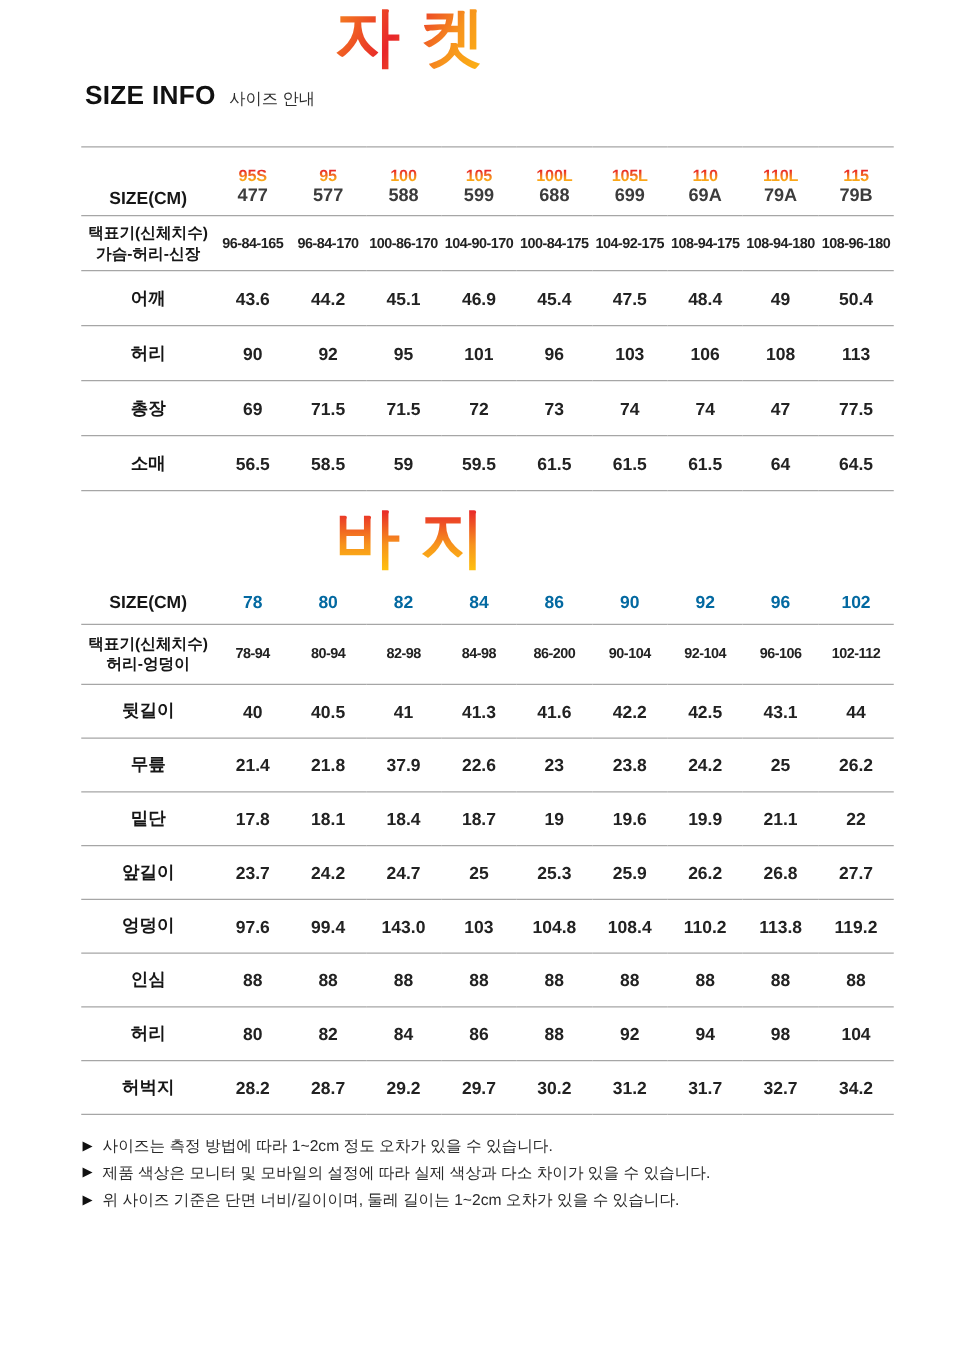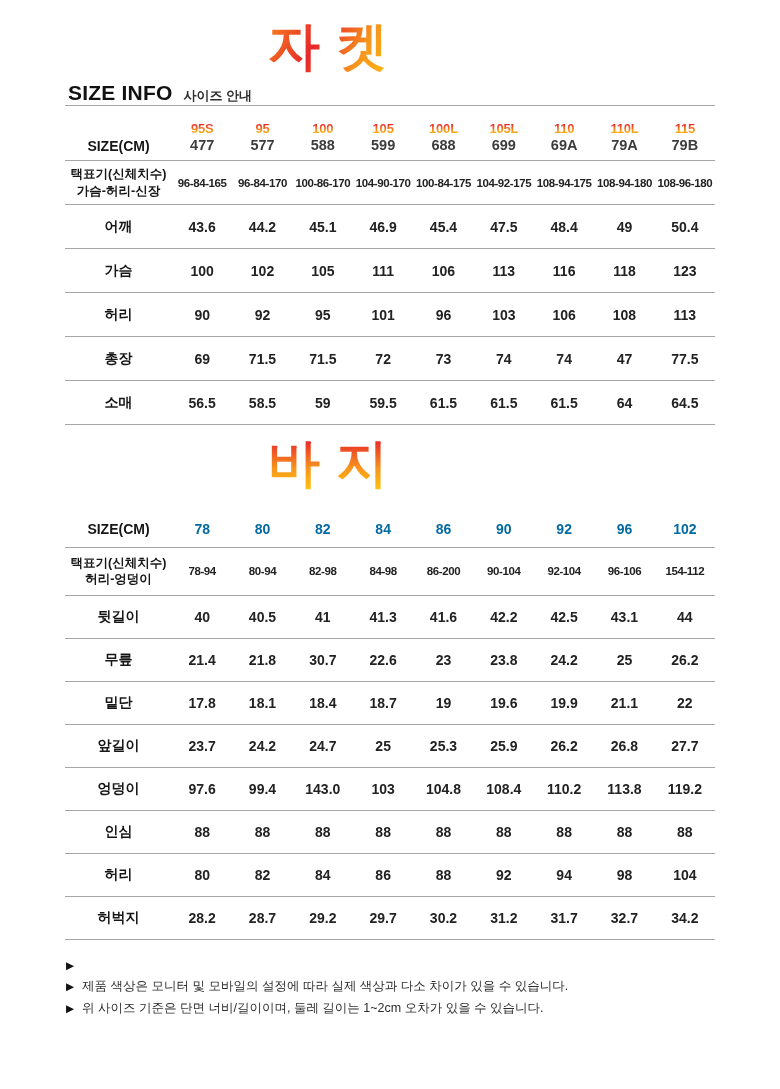--- a/index.html
+++ b/index.html
@@ -2,21 +2,21 @@
 <html style="--gradient-red: #e8262a; --gradient-orange: #f7941d; --gradient-yellow: #ffc20e; --line-gray: #a6a6a6; --text-dark: #1b1b1b;"><head>
 <meta charset="utf-8">
 <style>
   * { margin:0; padding:0; box-sizing:border-box; }
   html,body { background:#ffffff; }
   body {
     width:780px; height:1089px; overflow:hidden;
     font-family:"Liberation Sans","DejaVu Sans",sans-serif;
     color:#1b1b1b;
   }
-  .page { width:656px; padding-top:18px; }
+  .page { width:656px; padding-top:2px; }
 
   
   .title-wrap { text-align:center; }
   .big-title {
     display:inline-block;
     font-size:52px; font-weight:800; line-height:1.1;
     letter-spacing:16px; padding-left:16px;
     -webkit-background-clip:text; background-clip:text; color:transparent;
   }
   .jacket-grad {
@@ -25,26 +25,26 @@
       var(--gradient-red,#e8262a) 42%,
       var(--gradient-orange,#f7941d) 70%,
       var(--gradient-yellow,#ffc20e) 98%);
   }
   .pants-grad {
     background-image:linear-gradient(180deg,
       var(--gradient-red,#e8262a) 8%,
       var(--gradient-orange,#f7941d) 58%,
       var(--gradient-yellow,#ffc20e) 95%);
   }
-  .pants-title-wrap { margin-top:10px; margin-bottom:18px; }
-
-  
-  .section-header { margin:6px 0 0 68px; display:flex; align-items:baseline; gap:11px; }
+  .pants-title-wrap { margin-top:10px; margin-bottom:2px; }
+
+  
+  .section-header { margin:6px 0 28px 68px; display:flex; align-items:baseline; gap:11px; }
   .si-title { font-size:21px; font-weight:800; color:#111; letter-spacing:0.2px; }
-  .si-sub   { font-size:13px; font-weight:700; color:#2f2f2f; }
+  .si-sub   { font-size:13px; font-weight:400; color:#2f2f2f; }
 
   
   .size-table {
     width:650px; margin-left:65px;
     border-collapse:collapse; table-layout:fixed;
     border-bottom:1px solid var(--line-gray,#a6a6a6);
   }
   .size-table tr { border-top:1px solid var(--line-gray,#a6a6a6); }
   .size-table.pants tr:first-child { border-top:none; }
 
@@ -177,34 +177,20 @@
           <td class="value-cell">45.1</td>
           <td class="value-cell">46.9</td>
           <td class="value-cell">45.4</td>
           <td class="value-cell">47.5</td>
           <td class="value-cell">48.4</td>
           <td class="value-cell">49</td>
           <td class="value-cell">50.4</td>
         </tr>
         <tr class="data-row">
           <th class="label-cell">
-            <div class="lab-line">가슴</div>
-          </th>
-          <td class="value-cell">100</td>
-          <td class="value-cell">102</td>
-          <td class="value-cell">105</td>
-          <td class="value-cell">111</td>
-          <td class="value-cell">106</td>
-          <td class="value-cell">113</td>
-          <td class="value-cell">116</td>
-          <td class="value-cell">118</td>
-          <td class="value-cell">123</td>
-        </tr>
-        <tr class="data-row">
-          <th class="label-cell">
             <div class="lab-line">허리</div>
           </th>
           <td class="value-cell">90</td>
           <td class="value-cell">92</td>
           <td class="value-cell">95</td>
           <td class="value-cell">101</td>
           <td class="value-cell">96</td>
           <td class="value-cell">103</td>
           <td class="value-cell">106</td>
           <td class="value-cell">108</td>
@@ -295,21 +281,21 @@
             <div class="lab-line">허리-엉덩이</div>
           </th>
           <td class="value-cell">78-94</td>
           <td class="value-cell">80-94</td>
           <td class="value-cell">82-98</td>
           <td class="value-cell">84-98</td>
           <td class="value-cell">86-200</td>
           <td class="value-cell">90-104</td>
           <td class="value-cell">92-104</td>
           <td class="value-cell">96-106</td>
-          <td class="value-cell">154-112</td>
+          <td class="value-cell">102-112</td>
         </tr>
         <tr class="data-row">
           <th class="label-cell">
             <div class="lab-line">뒷길이</div>
           </th>
           <td class="value-cell">40</td>
           <td class="value-cell">40.5</td>
           <td class="value-cell">41</td>
           <td class="value-cell">41.3</td>
           <td class="value-cell">41.6</td>
@@ -317,21 +303,21 @@
           <td class="value-cell">42.5</td>
           <td class="value-cell">43.1</td>
           <td class="value-cell">44</td>
         </tr>
         <tr class="data-row">
           <th class="label-cell">
             <div class="lab-line">무릎</div>
           </th>
           <td class="value-cell">21.4</td>
           <td class="value-cell">21.8</td>
-          <td class="value-cell">30.7</td>
+          <td class="value-cell">37.9</td>
           <td class="value-cell">22.6</td>
           <td class="value-cell">23</td>
           <td class="value-cell">23.8</td>
           <td class="value-cell">24.2</td>
           <td class="value-cell">25</td>
           <td class="value-cell">26.2</td>
         </tr>
         <tr class="data-row">
           <th class="label-cell">
             <div class="lab-line">밑단</div>
@@ -415,20 +401,21 @@
           <td class="value-cell">31.7</td>
           <td class="value-cell">32.7</td>
           <td class="value-cell">34.2</td>
         </tr>
       </tbody>
     </table>
 
   <div class="notes">
       <div class="note-line">
         <span class="note-marker">▶</span>
+        <span class="note-text">사이즈는 측정 방법에 따라 1~2cm 정도 오차가 있을 수 있습니다.</span>
       </div>
       <div class="note-line">
         <span class="note-marker">▶</span>
         <span class="note-text">제품 색상은 모니터 및 모바일의 설정에 따라 실제 색상과 다소 차이가 있을 수 있습니다.</span>
       </div>
       <div class="note-line">
         <span class="note-marker">▶</span>
         <span class="note-text">위 사이즈 기준은 단면 너비/길이이며, 둘레 길이는 1~2cm 오차가 있을 수 있습니다.</span>
       </div>
     </div>

